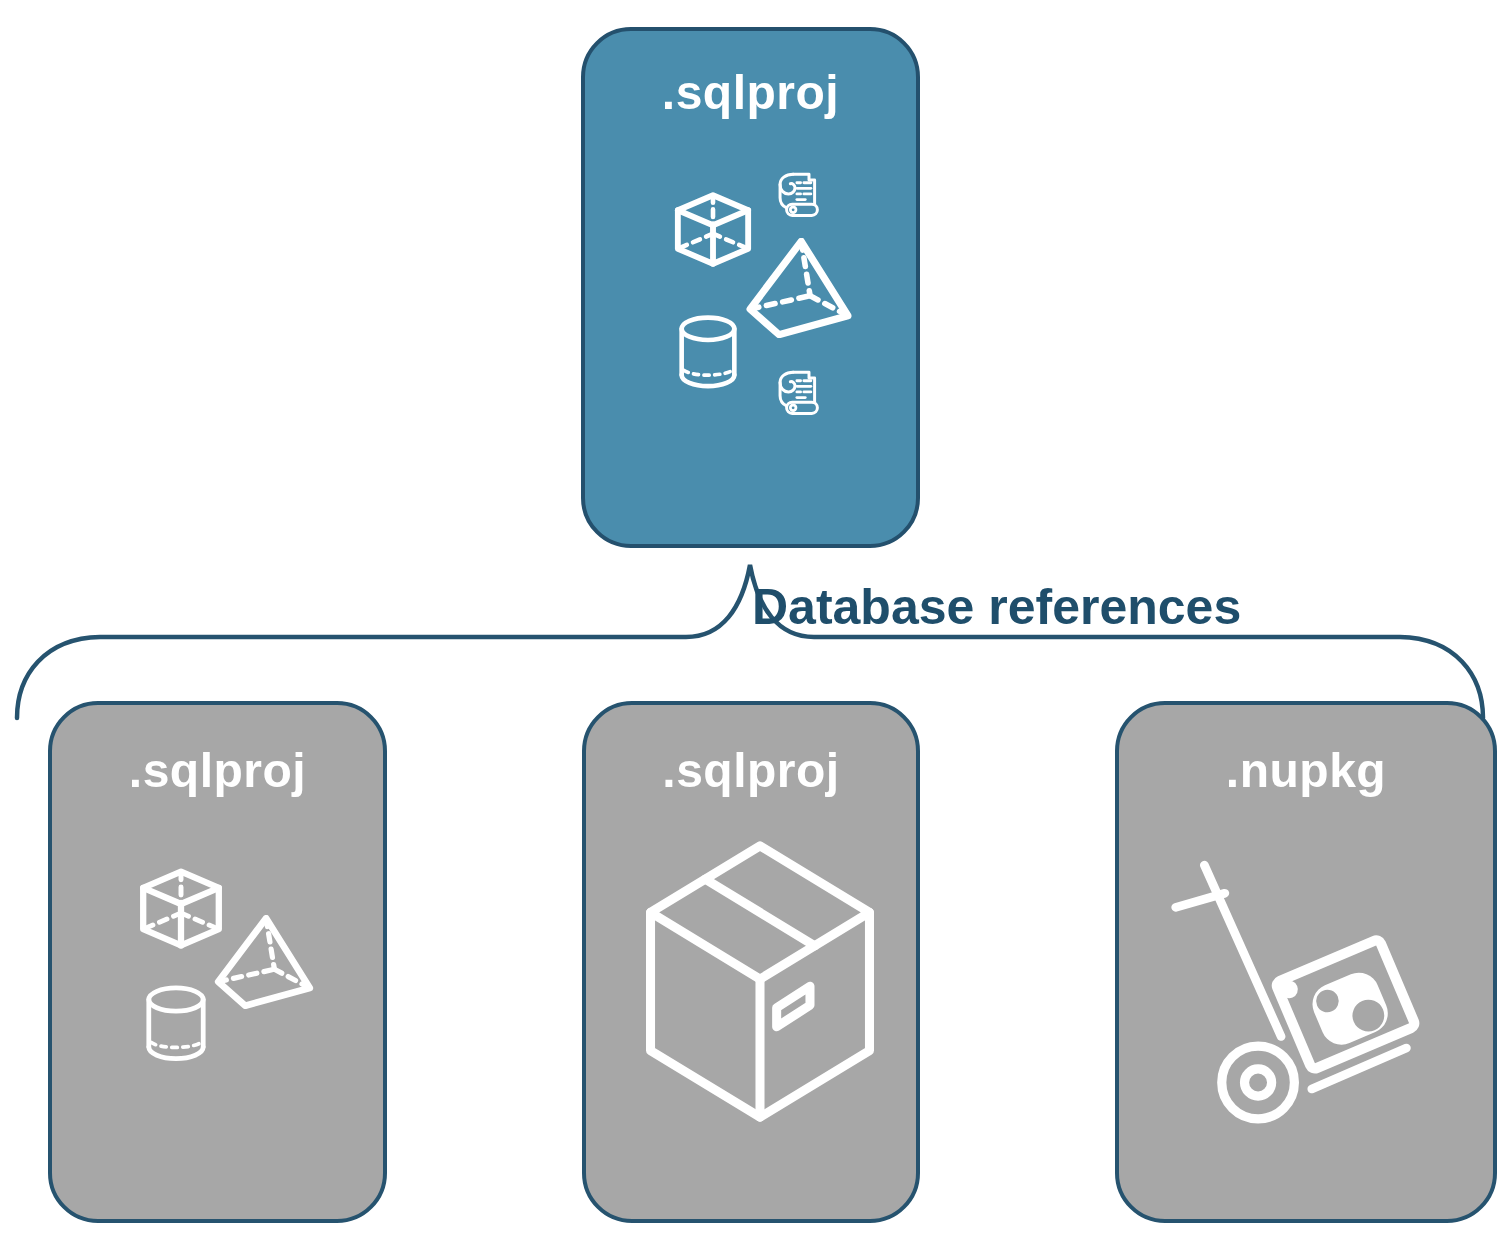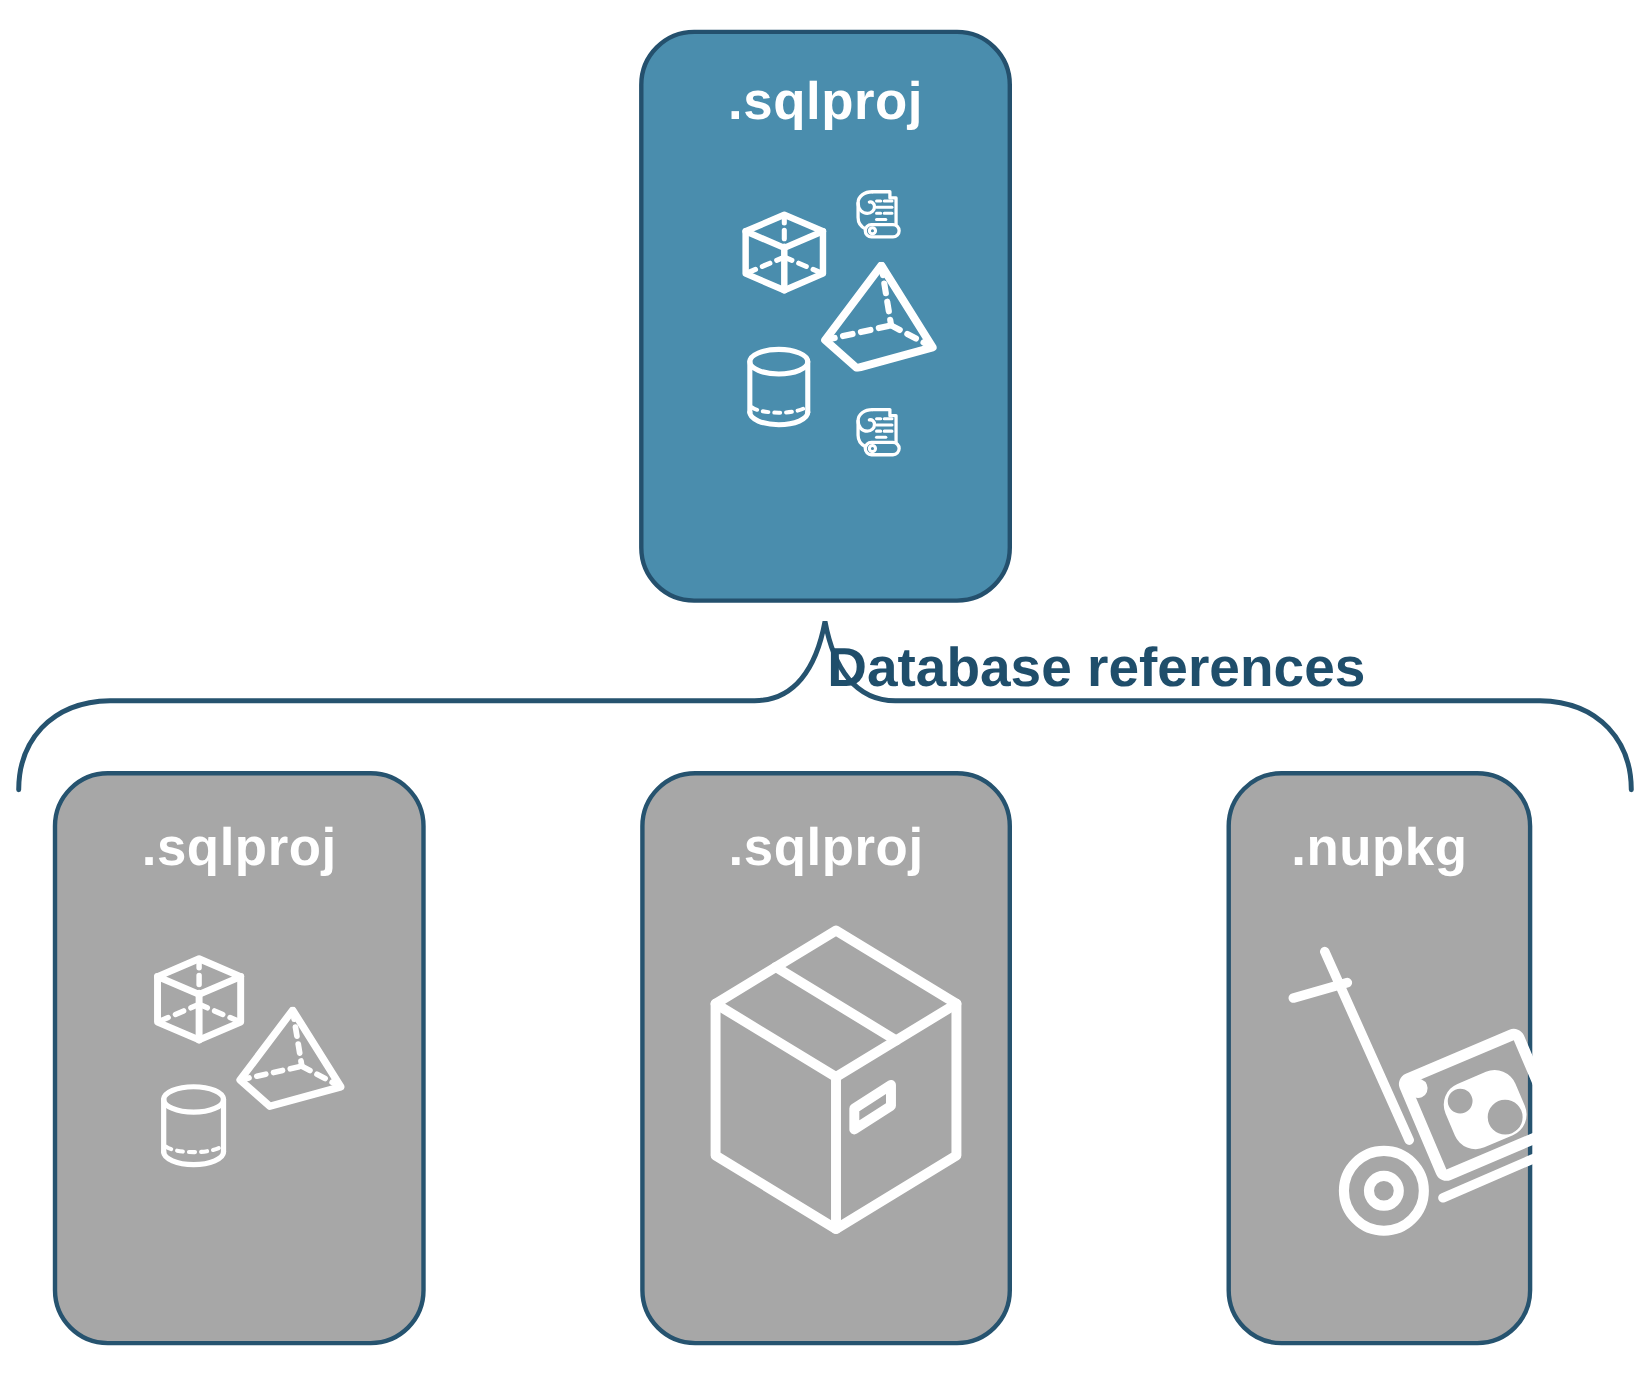--- a/index.html
+++ b/index.html
@@ -21,21 +21,21 @@
     background:var(--root-fill,#4A8DAD);
     border:4.5px solid var(--root-border,#24506D);
   }
   .box.child{
     top:701px;width:339px;height:522px;
     background:var(--child-fill,#A7A7A7);
     border:4.5px solid var(--child-border,#26536F);
   }
   .box.child.c0{left:48px;}
   .box.child.c1{left:582px;width:338px;}
-  .box.child.c2{left:1115px;width:278px;}
+  .box.child.c2{left:1115px;width:382px;}
   .box-label{
     margin-top:36px;
     font-size:48px;
     font-weight:bold;
     color:var(--box-label-color,#FFFFFF);
     letter-spacing:0.5px;
     line-height:1.1;
     user-select:none;
   }
   .box.child .box-label{margin-top:40px;}

